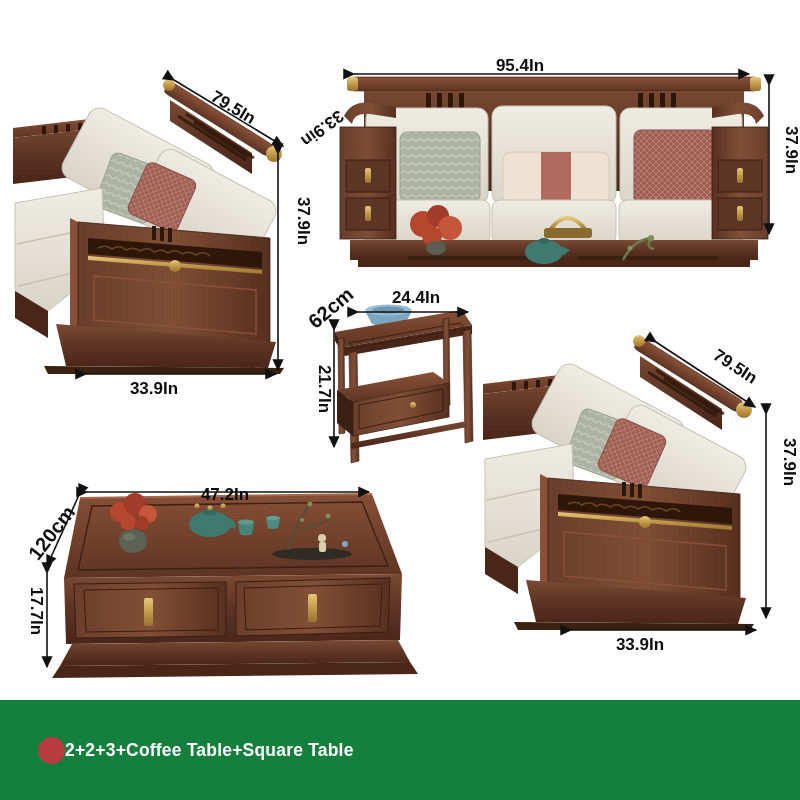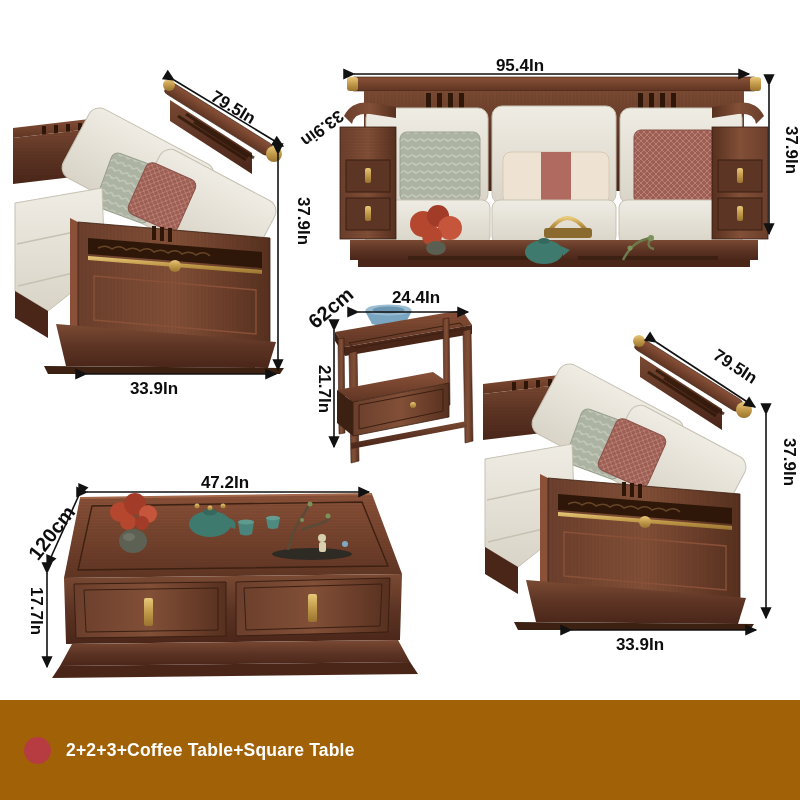--- a/index.html
+++ b/index.html
@@ -3,22 +3,22 @@
 <meta charset="utf-8">
 <style>
   html,body{margin:0;padding:0;background:#fff;}
   #stage{position:relative;width:800px;height:800px;background:#fff;overflow:hidden;
          font-family:"Liberation Sans",sans-serif;}
   .fig{position:absolute;}
   .dim{position:absolute;font-weight:700;font-size:17px;color:#0d0d0d;white-space:nowrap;
        transform-origin:center;z-index:30;}
   .dim.cm{font-size:20px;}
   #arrows{position:absolute;left:0;top:0;z-index:20;pointer-events:none;}
-  .caption-bar{position:absolute;left:0;top:700px;width:800px;height:100px;background:#a16207;
-               display:flex;align-items:center;box-sizing:border-box;padding-left:24px;gap:15px;z-index:40;}
+  .caption-bar{position:absolute;left:0;top:700px;width:800px;height:100px;background:#15803d;
+               display:flex;align-items:center;box-sizing:border-box;padding-left:38px;z-index:40;}
   .bullet{width:27px;height:27px;border-radius:50%;background:#b73c42;flex:0 0 auto;}
   .caption-text{color:#fff;font-size:17.5px;font-weight:600;letter-spacing:.2px;}
 </style>
 </head>
 <body>
 
 <div id="stage">
 
   <svg width="0" height="0" style="position:absolute" aria-hidden="true">
     <defs>
@@ -376,21 +376,21 @@
   <div class="dim" style="left:791px;top:150px;transform:translate(-50%,-50%) rotate(90deg)">37.9In</div>
 
   <div class="dim" style="left:416px;top:298px;transform:translate(-50%,-50%)">24.4In</div>
   <div class="dim cm" style="left:331px;top:308px;transform:translate(-50%,-50%) rotate(-40deg)">62cm</div>
   <div class="dim" style="left:324px;top:389px;transform:translate(-50%,-50%) rotate(90deg)">21.7In</div>
 
   <div class="dim" style="left:735px;top:367px;transform:translate(-50%,-50%) rotate(33deg)">79.5In</div>
   <div class="dim" style="left:789px;top:462px;transform:translate(-50%,-50%) rotate(90deg)">37.9In</div>
   <div class="dim" style="left:640px;top:645px;transform:translate(-50%,-50%)">33.9In</div>
 
-  <div class="dim" style="left:225px;top:483px;transform:translate(-50%,-50%)">47.2In</div>
+  <div class="dim" style="left:225px;top:495px;transform:translate(-50%,-50%)">47.2In</div>
   <div class="dim cm" style="left:52px;top:533px;transform:translate(-50%,-50%) rotate(-52deg)">120cm</div>
   <div class="dim" style="left:36px;top:611px;transform:translate(-50%,-50%) rotate(90deg)">17.7In</div>
 
   <div class="caption-bar">
     <span class="bullet"></span>
     <span class="caption-text">2+2+3+Coffee Table+Square Table</span>
   </div>
 
 </div>
 

